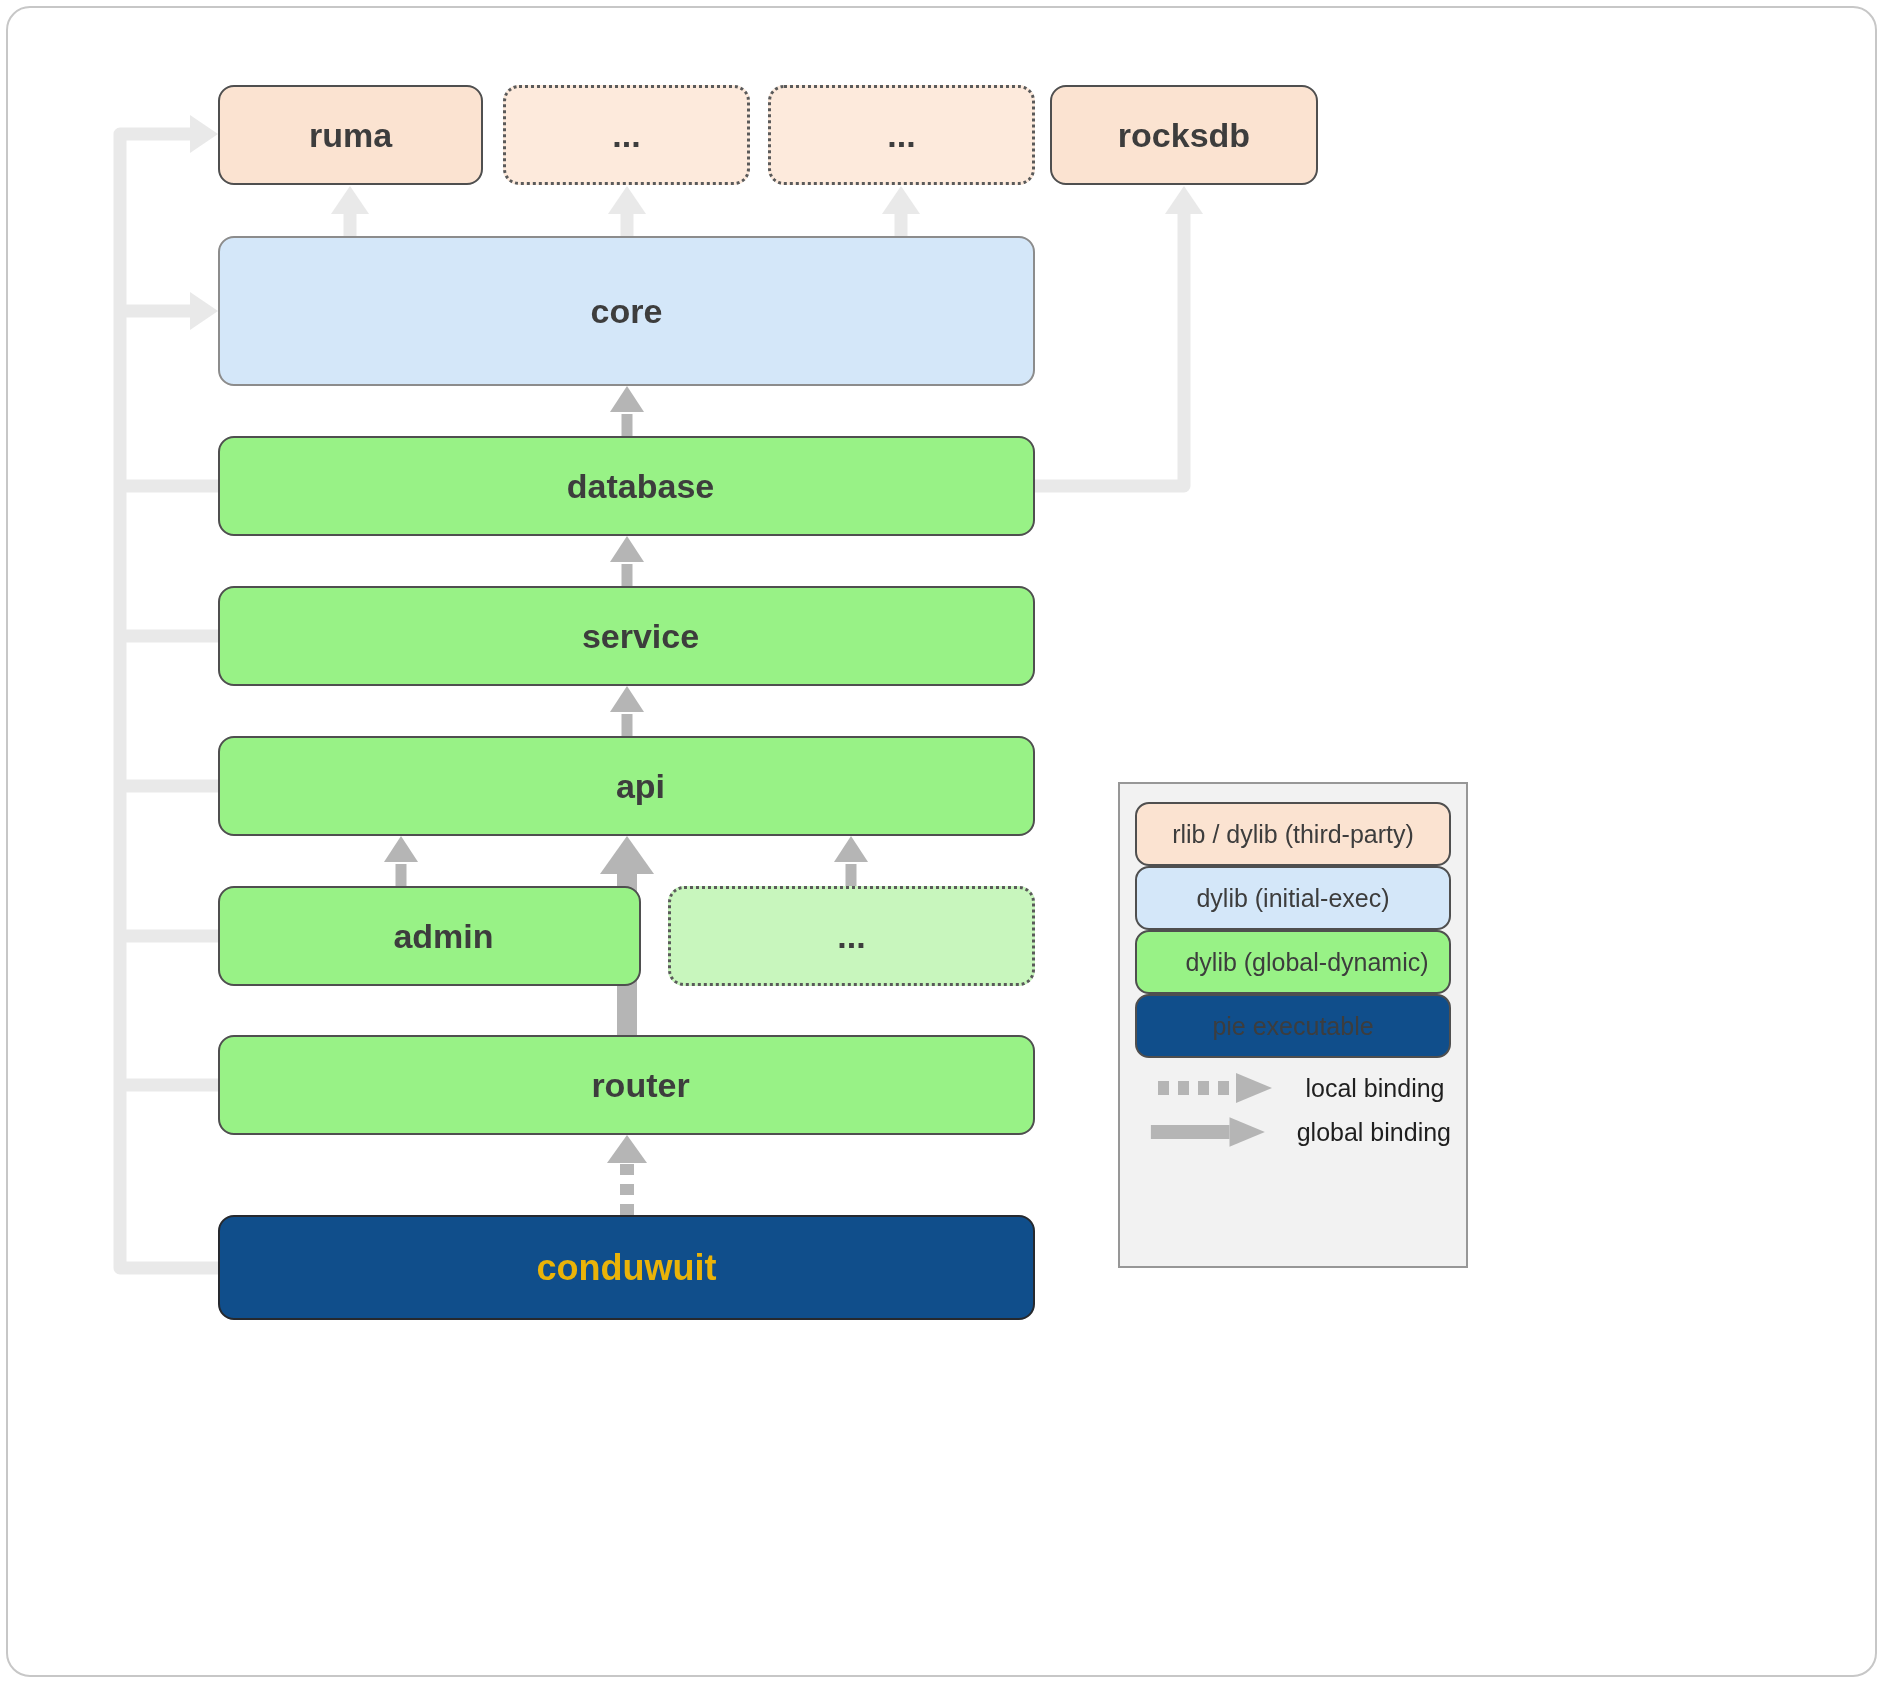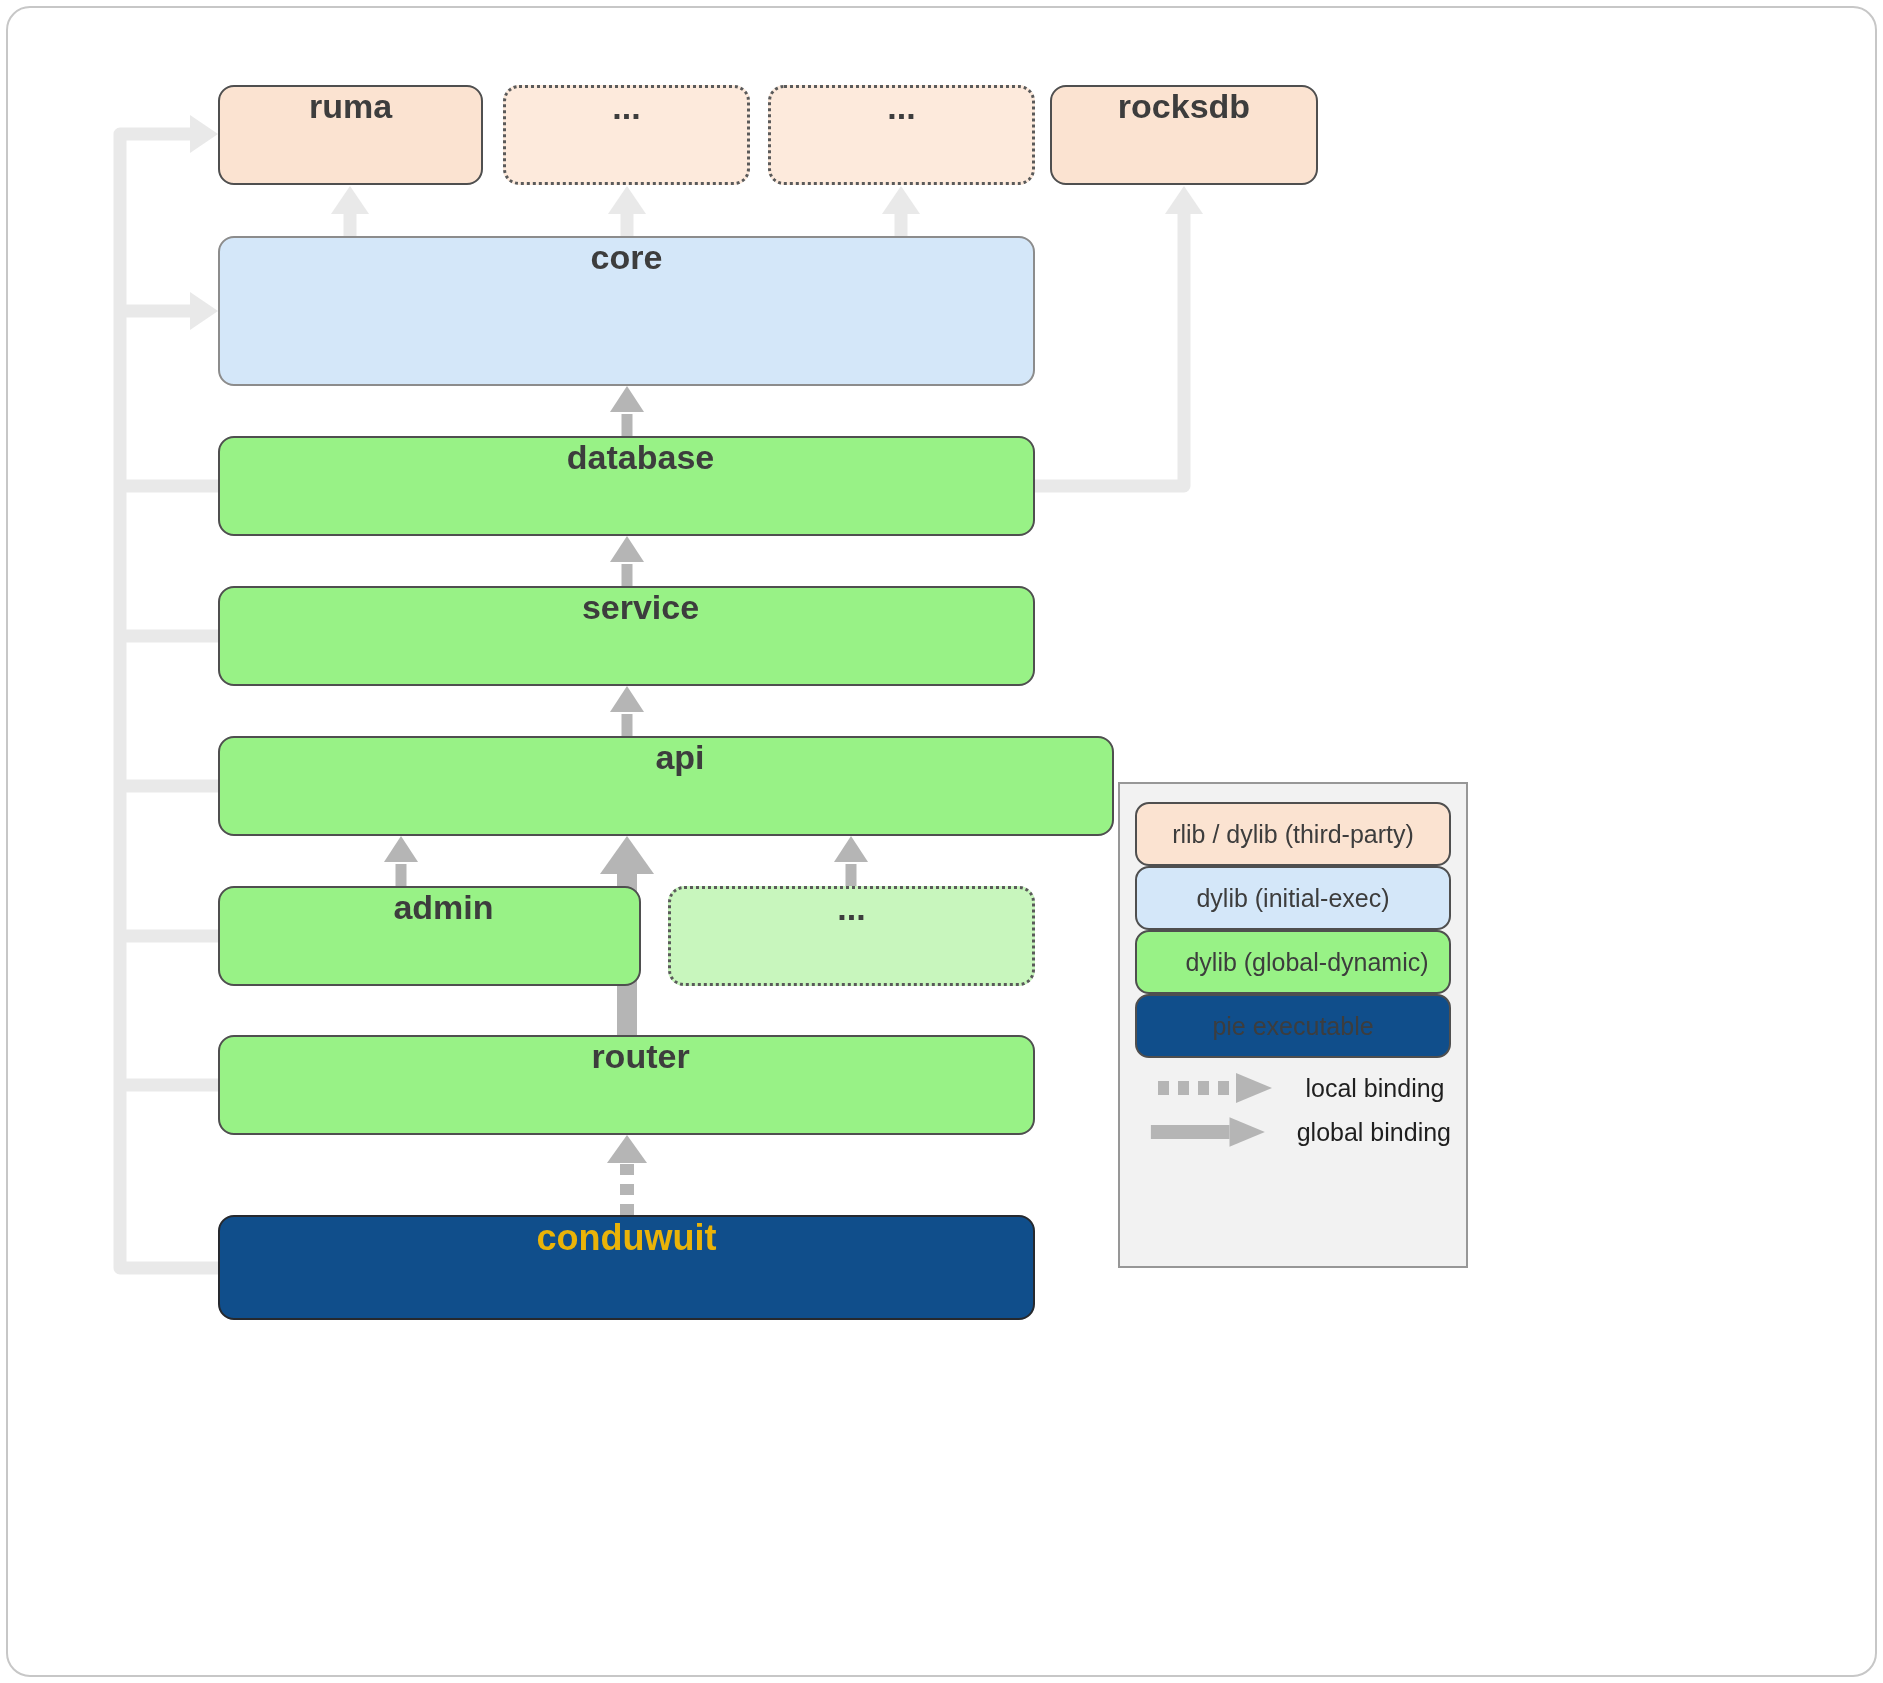--- a/index.html
+++ b/index.html
@@ -23,20 +23,21 @@
   }
   .arrows {
     position: absolute;
     left: 0; top: 0;
     z-index: 1;
   }
 
   .node {
     position: absolute;
     display: flex;
+    align-items: center;
     justify-content: center;
     border: 2px solid #4f4f4f;
     border-radius: 16px;
     font-size: 34px;
     font-weight: 600;
     color: #3d3d3d;
     z-index: 2;
   }
   .node.dotted { border-style: dotted; border-width: 3px; border-color: #5a5a5a; }
 
@@ -174,21 +175,21 @@
   <div class="node blue" style="left:218px; top:236px; width:817px; height:150px;">
     <span>core</span>
   </div>
 
   <div class="node green" style="left:218px; top:436px; width:817px; height:100px;">
     <span>database</span>
   </div>
   <div class="node green" style="left:218px; top:586px; width:817px; height:100px;">
     <span>service</span>
   </div>
-  <div class="node green" style="left:218px; top:736px; width:896px; height:100px;">
+  <div class="node green" style="left:218px; top:736px; width:817px; height:100px;">
     <span>api</span>
   </div>
 
   <div class="node green" style="left:218px; top:886px; width:423px; height:100px;">
     <span>admin</span>
   </div>
   <div class="node green-light dotted" style="left:668px; top:886px; width:367px; height:100px;">
     <span>...</span>
   </div>
 

